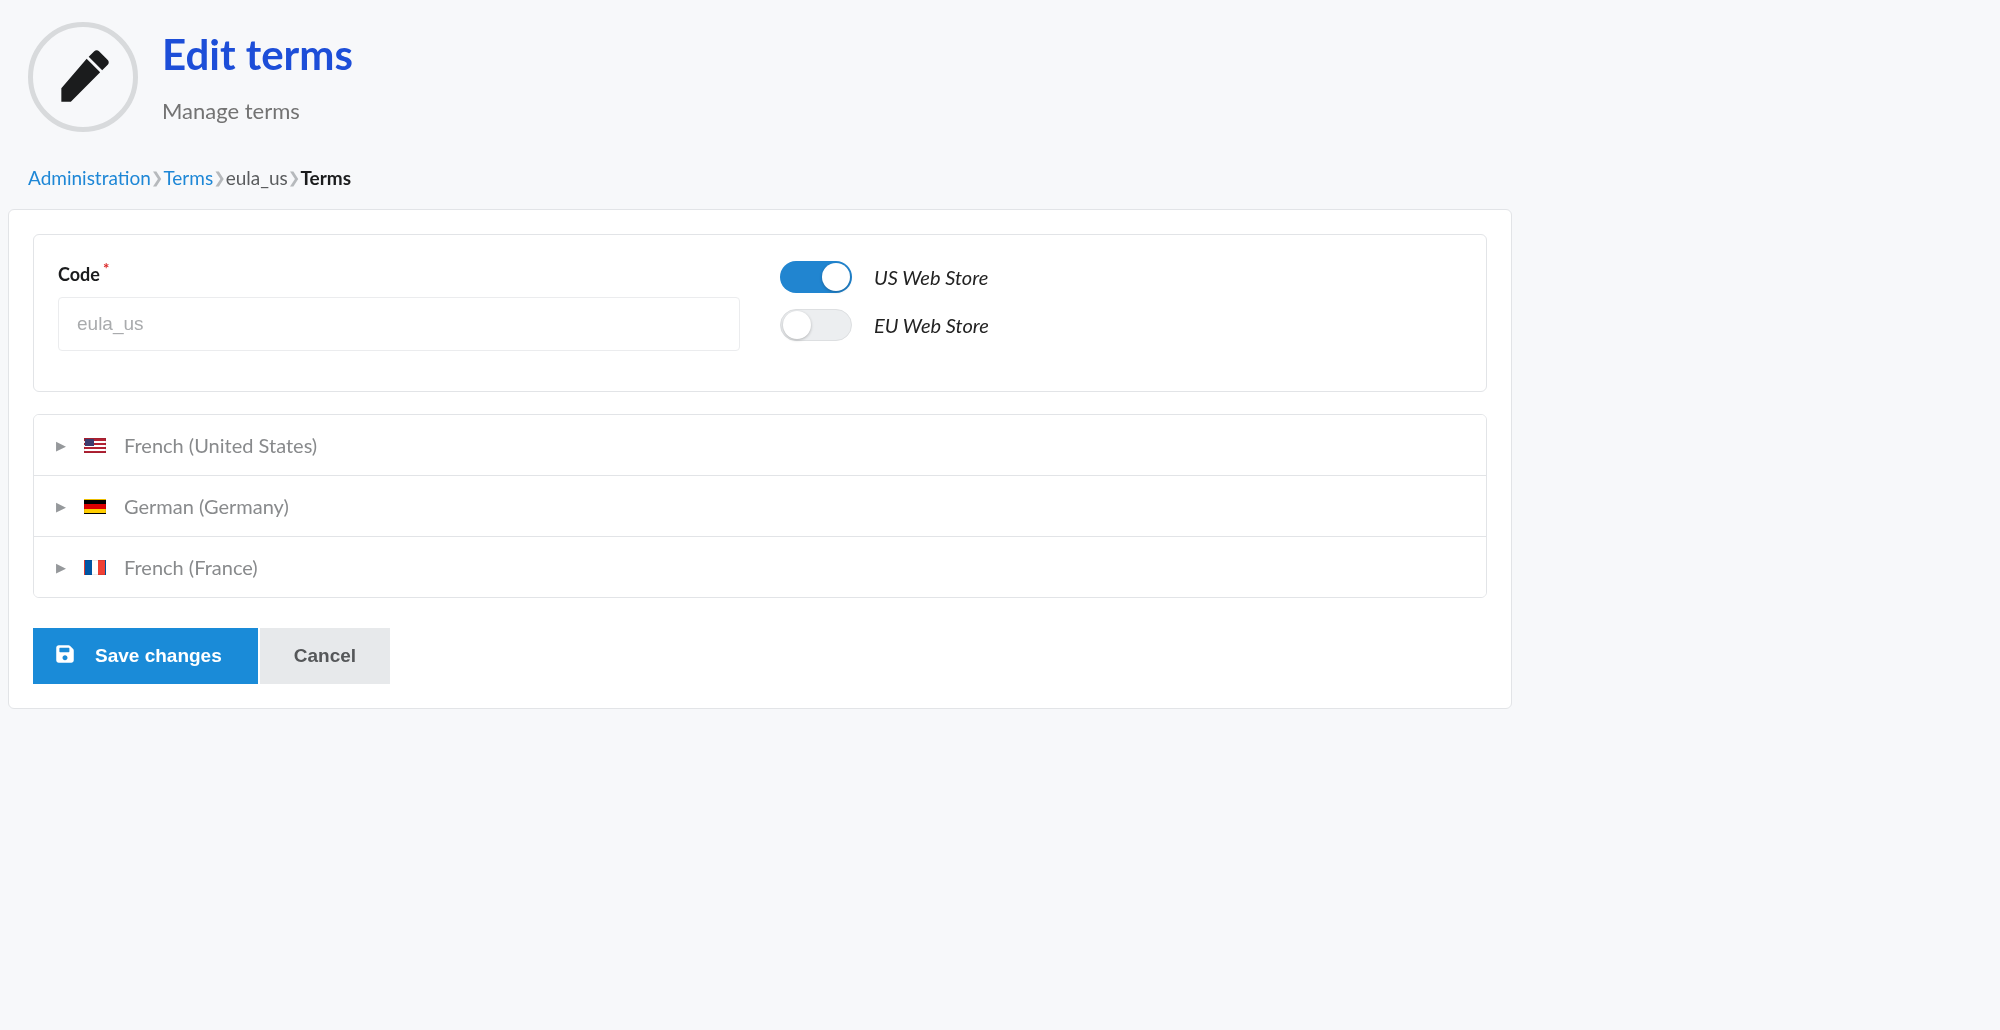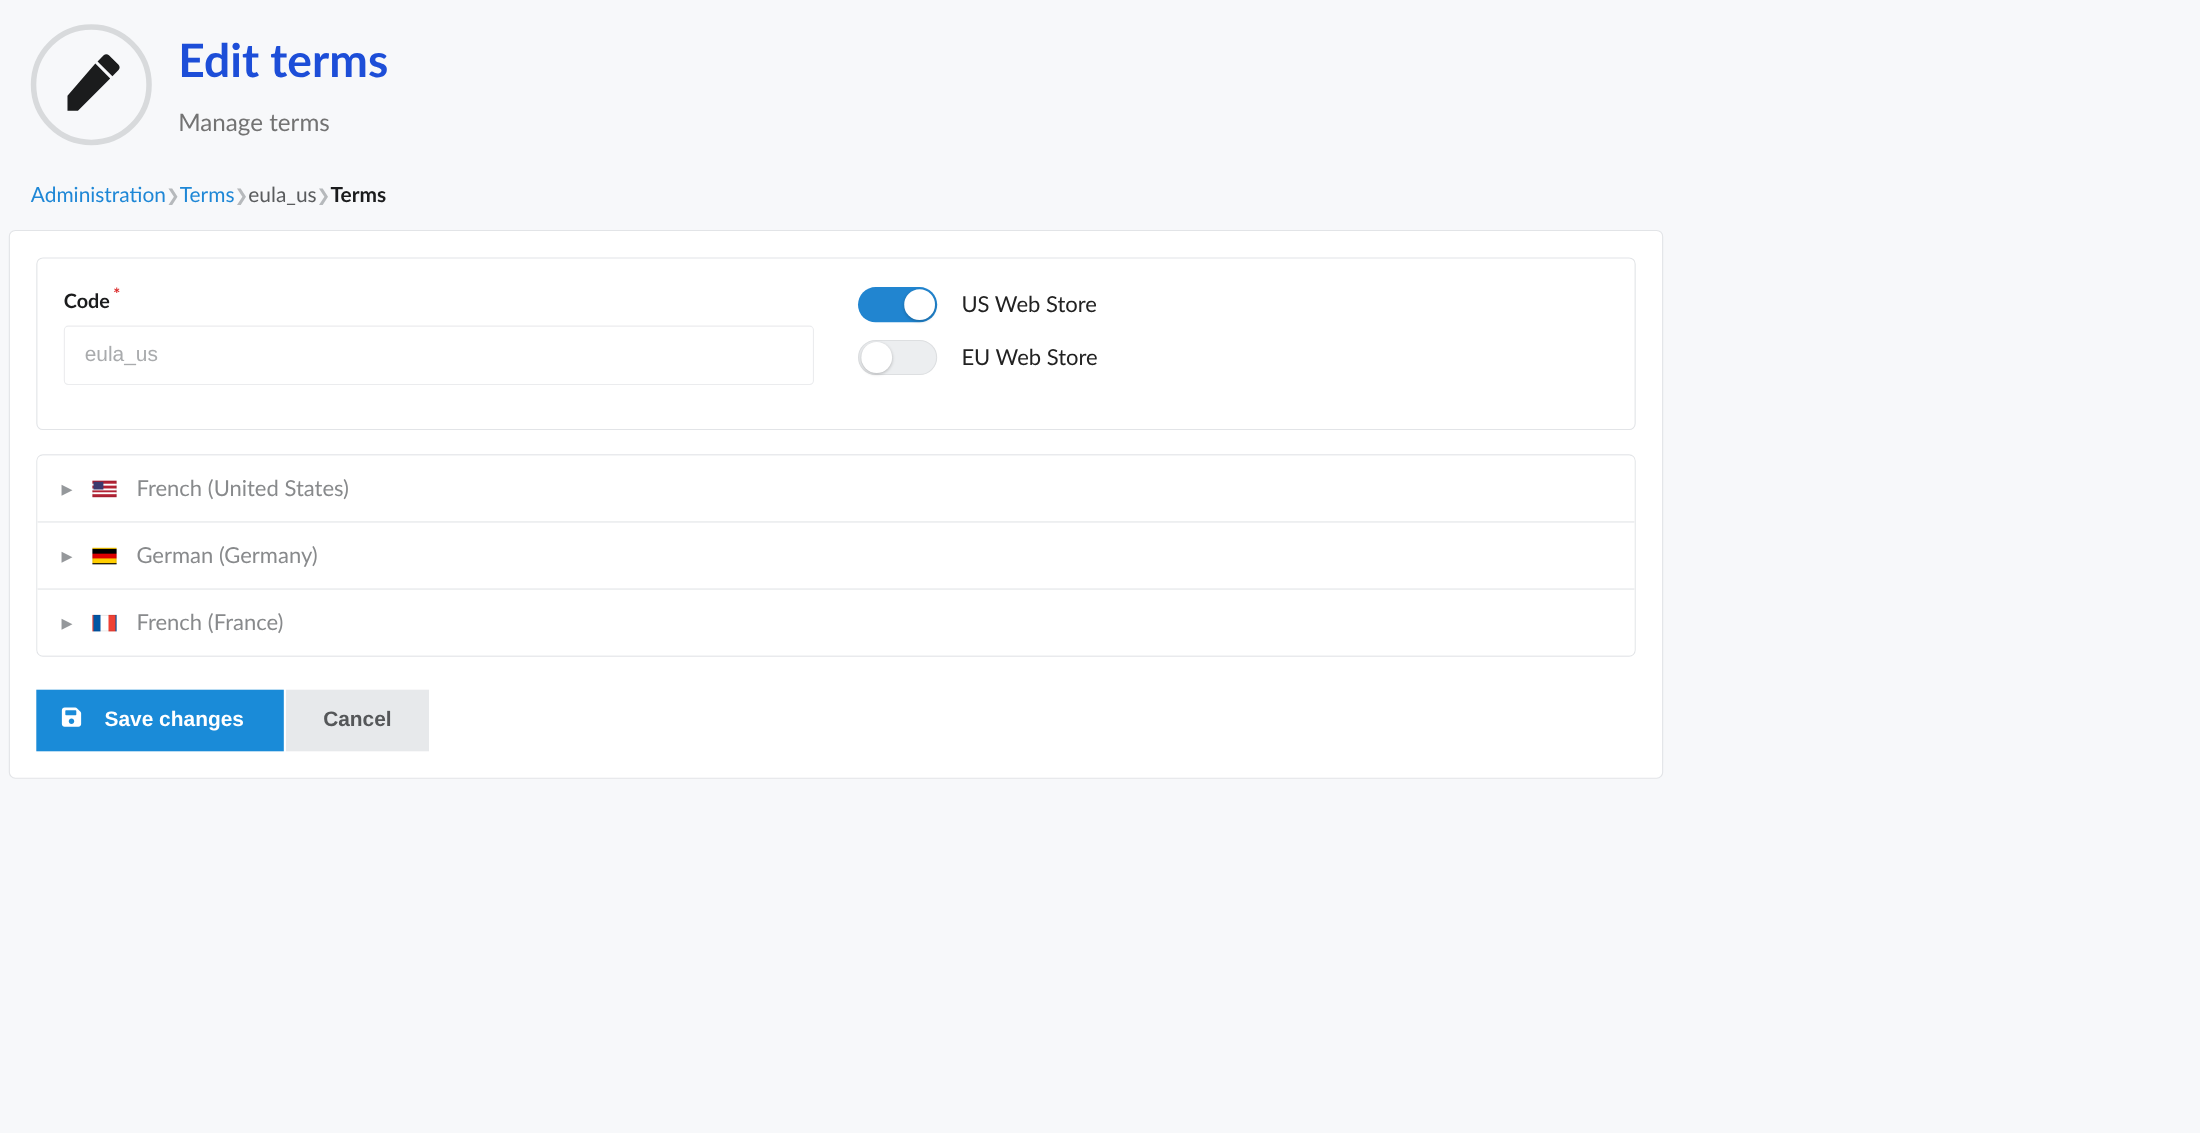--- a/index.html
+++ b/index.html
@@ -98,21 +98,21 @@
       border: 1px solid #ebecee;
       border-radius: 4px;
       padding: 0 18px;
       font-size: 19px;
       color: #a9abad;
       background: #fff;
     }
 
     
     .toggle-list { display: flex; flex-direction: column; gap: 16px; margin-top: 2px; }
-    .toggle-row { display: flex; align-items: center; gap: 22px; }
+    .toggle-row { display: flex; align-items: center; gap: 22px; font-style: italic; }
     .toggle {
       position: relative;
       width: 72px;
       height: 32px;
       border-radius: 999px;
       cursor: pointer;
       transition: background .15s;
       flex-shrink: 0;
     }
     .toggle .knob {

